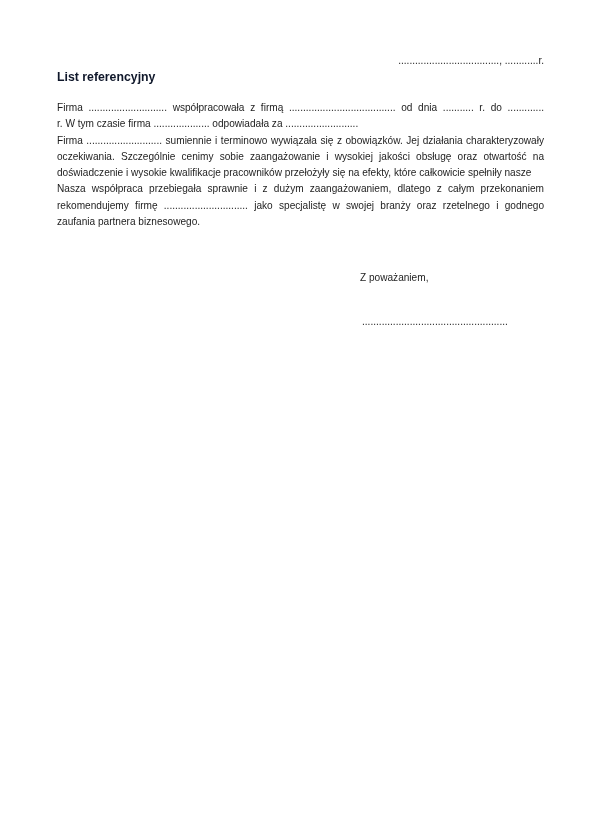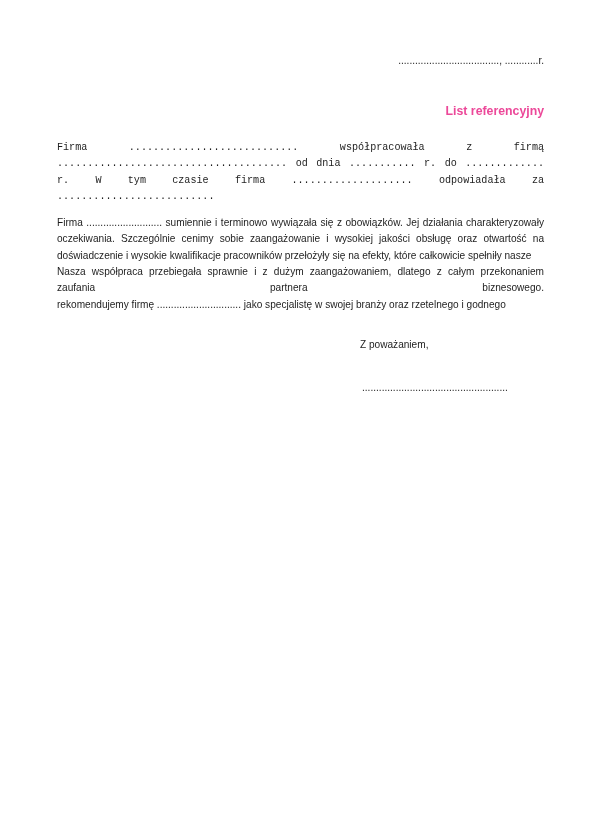--- a/index.html
+++ b/index.html
@@ -17,43 +17,42 @@
     background: #ffffff;
     padding: 53px 56px 0 57px;
   }
   .date-line {
     text-align: right;
     font-size: 10.1px;
     line-height: 16px;
     white-space: nowrap;
   }
   .title {
-    margin-top: 34px;
     font-size: 12.3px;
     font-weight: bold;
-    text-align: right;
+    text-align: left;
     line-height: 16px;
-    color: #ec4899;
+    color: #0f172a;
   }
   .para {
     font-size: 10.1px;
     line-height: 16.3px;
   }
   .para .jline {
     text-align: justify;
     text-align-last: justify;
   }
   .para .jline:last-child {
     text-align-last: auto;
   }
-  .para-1 { margin-top: 21px; font-family: Liberation Mono, monospace; }
-  .para-2 { margin-top: 10px; }
+  .para-1 { margin-top: 15px; }
+  .para-2 { }
   .para-3 { }
   .closing {
-    margin-top: 24px;
+    margin-top: 40px;
     padding-left: 303px;
     font-size: 10.1px;
     line-height: 16.3px;
   }
   .signature {
     margin-top: 27px;
     padding-left: 305px;
     font-size: 10.1px;
     line-height: 16.3px;
     white-space: nowrap;
@@ -74,21 +73,21 @@
   </div>
 
   <div class="para para-2">
     <div class="jline">Firma ........................... sumiennie i terminowo wywiązała się z obowiązków. Jej działania charakteryzowały</div>
     <div class="jline">oczekiwania. Szczególnie cenimy sobie zaangażowanie i wysokiej jakości obsługę oraz otwartość na</div>
     <div class="jline">doświadczenie i wysokie kwalifikacje pracowników przełożyły się na efekty, które całkowicie spełniły nasze</div>
   </div>
 
   <div class="para para-3">
     <div class="jline">Nasza współpraca przebiegała sprawnie i z dużym zaangażowaniem, dlatego z całym przekonaniem</div>
+    <div class="jline">rekomendujemy firmę .............................. jako specjalistę w swojej branży oraz rzetelnego i godnego</div>
     <div class="jline">zaufania partnera biznesowego.</div>
-    <div class="jline">rekomendujemy firmę .............................. jako specjalistę w swojej branży oraz rzetelnego i godnego</div>
   </div>
 
   <div class="closing">Z poważaniem,</div>
 
   <div class="signature">....................................................</div>
 
 </div>
 
 </body></html>

